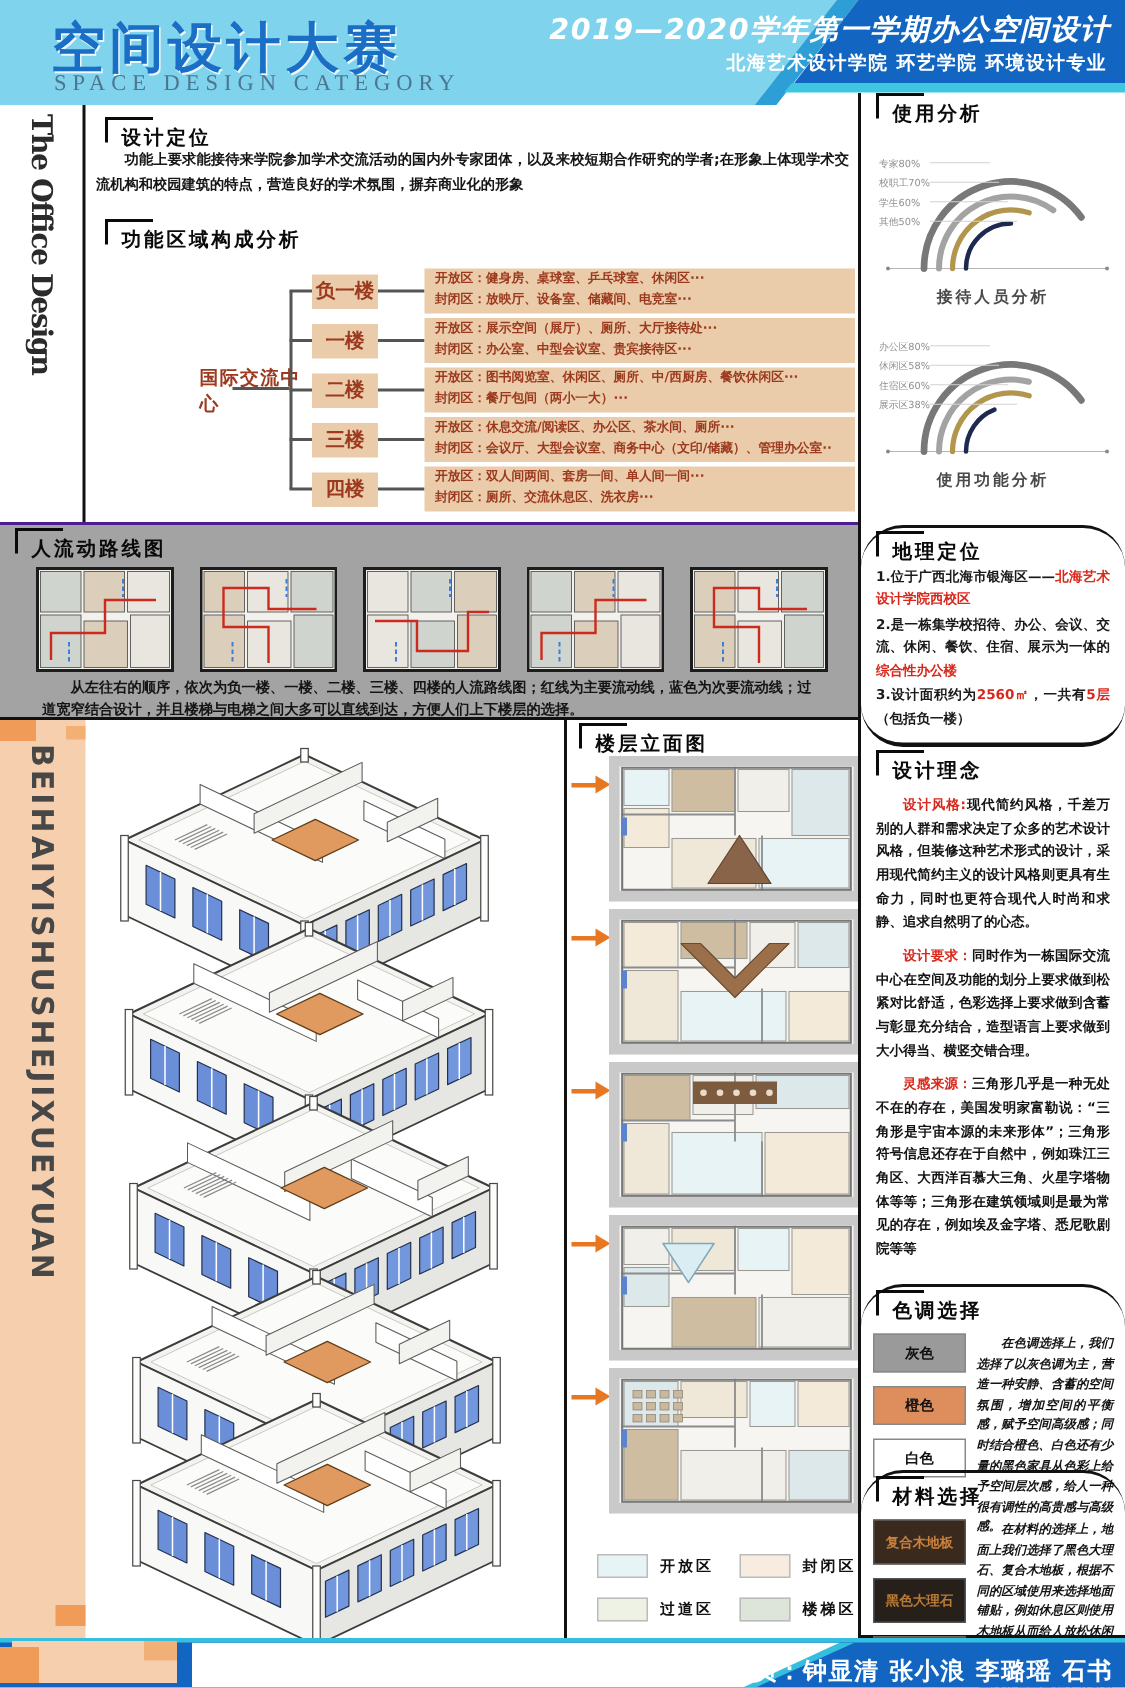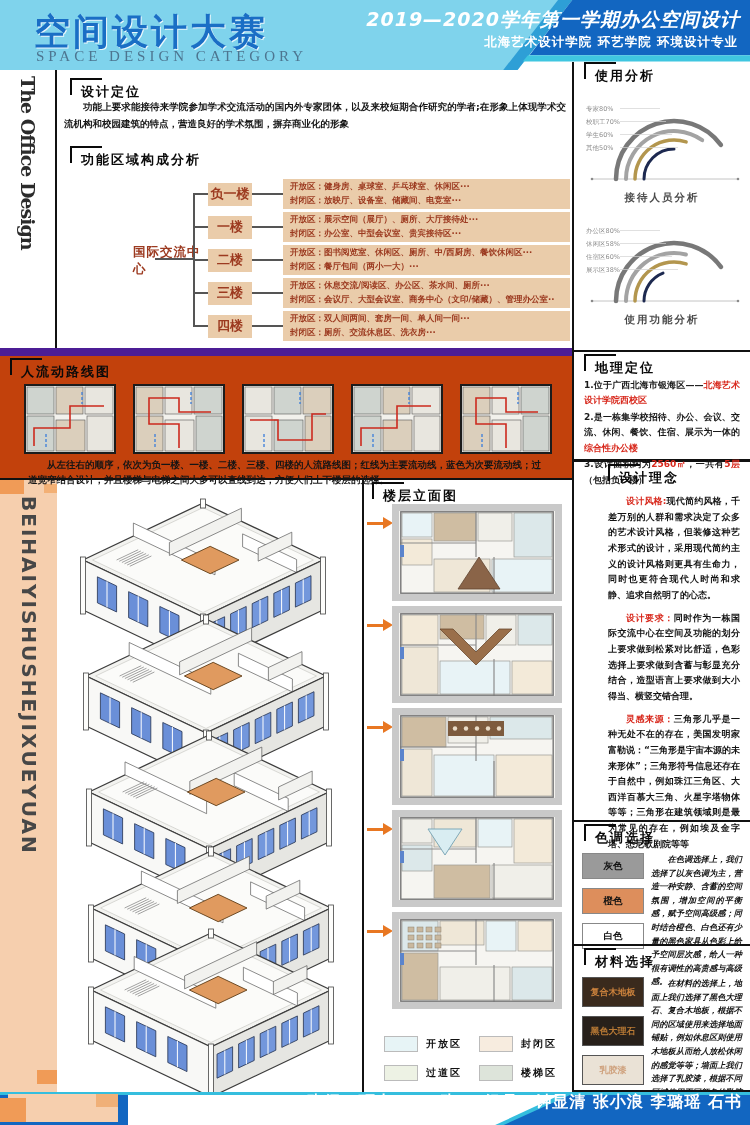--- a/index.html
+++ b/index.html
@@ -35,67 +35,67 @@
   .t-root { position:absolute; left:55px; top:66px; width:118px; font-size:12.5px; color:#9c3a20; letter-spacing:1px;padding-left:42px; }
   .t-rootline { position:absolute; left:119px; top:80px; width:38px; height:2px; background:#555; }
   .t-trunk { position:absolute; left:157px; top:16px; width:2px; height:132px; background:#555; }
   .t-row { position:absolute; left:157px; right:2px; height:30px; display:flex; align-items:center; }
   .t-l1 { width:15px; height:2px; background:#555; }
   .t-l2 { width:31px; height:2px; background:#555; }
   .t-floor { width:44px; background:#eaccaa; color:#9c3a20; font-size:13px; text-align:center; padding:2.5px 0; }
   .t-detail { flex:1; background:#eaccaa; color:#9c3a20; font-size:8.5px; line-height:1.6; padding:1.5px 7px; white-space:nowrap; overflow:hidden; }
 
   
-  .circulation { position:absolute; left:0; top:348px; width:572px; height:132px; border-top:8px solid #4c1d95; border-bottom:2px solid #111; background:#c2410c; }
+  .circulation { position:absolute; left:0; top:348px; width:572px; height:132px; border-top:2px solid #4c1d95; border-bottom:2px solid #111; background:#a3a3a3; }
   .circ-thumbs { position:absolute; left:24px; top:28px; display:flex; gap:17px; }
   .circ-thumbs svg { background:#fff; }
   .circ-caption { position:absolute; left:28px; top:102px; width:522px; font-size:9.5px; font-weight:bold; color:#151515; line-height:1.55; text-indent:2em; }
 
   
   .axon { position:absolute; left:57px; top:480px; width:305px; height:612px; }
 
   
-  .elev-col { position:absolute; left:362px; top:480px; width:210px; height:612px; border-left:2px solid #111; }
+  .elev-col { position:absolute; left:376px; top:480px; width:210px; height:612px; border-left:2px solid #111; }
   .plan { position:absolute; left:28px; width:170px; height:97px; border:7px solid #c9c9c9; background:#f5f4f0; }
   .plan svg { display:block; width:100%; height:100%; }
   .arrow { position:absolute; left:3px; width:17px; height:3px; background:#e87722; }
   .arrow::after { content:""; position:absolute; right:-9px; top:-5px; border-left:10px solid #e87722; border-top:6.5px solid transparent; border-bottom:6.5px solid transparent; }
   .legend { position:absolute; left:20px; top:556px; width:176px; display:grid; grid-template-columns:1fr 1fr; gap:13px 14px; }
   .lg-item { display:flex; align-items:center; gap:8px; }
   .lg-sw { width:34px; height:16px; border:1px solid #bbb; }
   .lg-label { font-size:10px; font-weight:bold; color:#111; letter-spacing:2px; }
 
   
   .sidebar { position:absolute; left:572px; top:62px; width:178px; height:1030px; border-left:2px solid #111; border-bottom:2px solid #111; background:#fff; }
-  .sb-sec { position:relative; padding:0 8px; }
+  .sb-sec { position:relative; padding:0 8px;border-radius:28px; }
   .sb-usage { height:288px; }
   .chart-wrap { margin:4px 0 0 2px; }
   .chart-cap { text-align:center; font-size:10.5px; font-weight:bold; color:#4a4a4a; letter-spacing:2px; margin:-2px 0 6px; }
-  .sb-geo { height:112px; border-top:2px solid #111; border-bottom:3px solid #111; padding-top:2px; }
+  .sb-geo { height:148px; border-top:2px solid #111; border-bottom:3px solid #111; padding-top:2px; }
   .geo-line { font-size:9px; font-weight:bold; line-height:1.72; color:#1a1a1a; margin:1px 2px; text-align:justify; }
   .red { color:#d8281c; }
-  .sb-concept { height:358px; padding-top:2px;margin-left:24px; }
+  .sb-concept { height:358px; padding-top:2px; }
   .cp-p { font-size:9px; font-weight:bold; color:#141414; line-height:1.74; text-indent:2em; text-align:justify; margin:7px 2px 0; }
   .sb-color { height:124px; border-top:2px solid #111; padding-top:2px; }
   .sw-row { display:flex; gap:7px; margin-top:6px; }
   .sw-col { width:62px; display:flex; flex-direction:column; gap:9px; }
   .sw-box { height:26px; display:flex; align-items:center; justify-content:center; font-size:9.5px; font-weight:bold; color:#111; border:1px solid #888; }
   .sw-body { flex:1; font-size:8.2px; font-weight:bold; color:#141414; line-height:1.66; text-indent:2em; text-align:justify;font-style:italic; }
   .sb-material { height:132px; border-top:2px solid #111; padding-top:2px; }
   .mt-box { height:30px; display:flex; align-items:center; justify-content:center; font-size:9px; font-weight:bold; border:1px solid #555; }
 
   
   .footer { position:absolute; left:0; top:1092px; width:750px; height:33px; background:#1266c1; }
   .f-cyanline { position:absolute; left:0; top:0; width:750px; height:3px; background:#35bede; }
   .f-band-edge { position:absolute; left:128px; top:3px; width:442px; height:30px; background:#35bede; clip-path:polygon(0 0,100% 0,85% 100%,0 100%); }
   .f-band { position:absolute; left:128px; top:3px; width:432px; height:30px; background:#fff; clip-path:polygon(0 0,100% 0,85% 100%,0 100%); }
   .f-sq-peach { position:absolute; left:8px; top:2px; width:110px; height:28px; background:#f6cfae; }
   .f-sq-o1 { position:absolute; left:0; top:6px; width:26px; height:24px; background:#f09b57; }
   .f-sq-o2 { position:absolute; left:96px; top:2px; width:22px; height:13px; background:#f0b078; }
-  .f-texts { position:absolute; right:8px; top:0; height:33px; display:flex; align-items:flex-start; gap:26px; }
+  .f-texts { position:absolute; right:8px; top:0; height:33px; display:flex; align-items:flex-end; gap:26px; }
   .f-texts div { font-size:16px; font-weight:bold; color:#fff; letter-spacing:1px; }
 </style>
 </head>
 <body>
 
 <div id="poster">
 
   <div class="header">
     <div class="hdr-light"></div>
     <div class="hdr-mid"></div>

